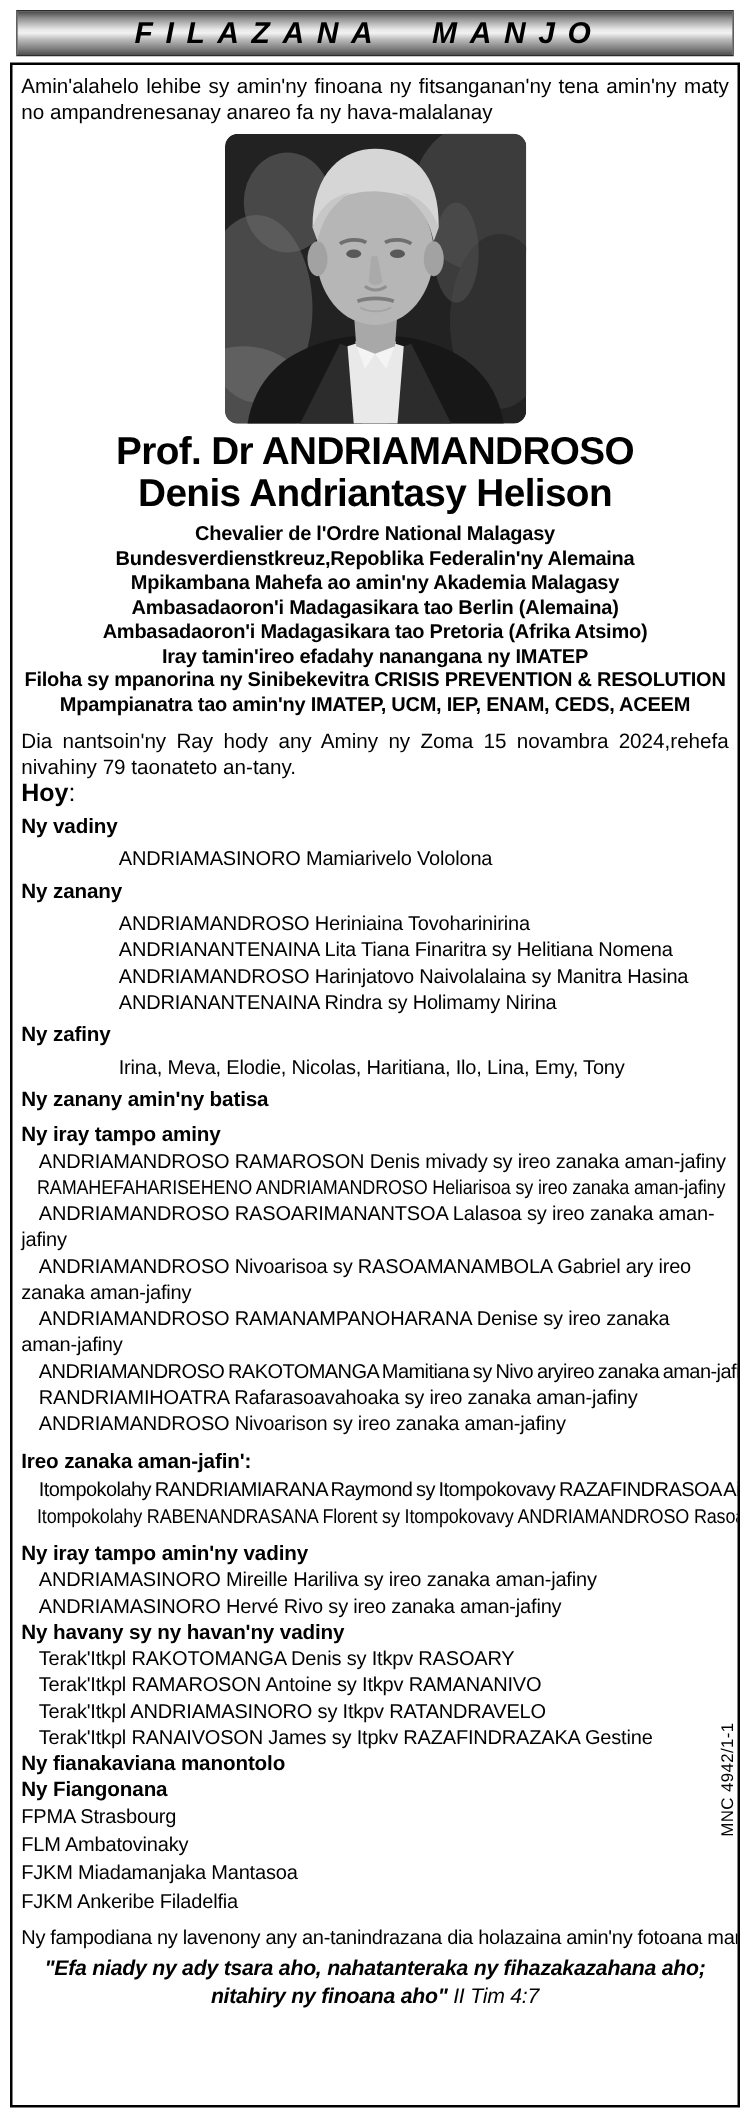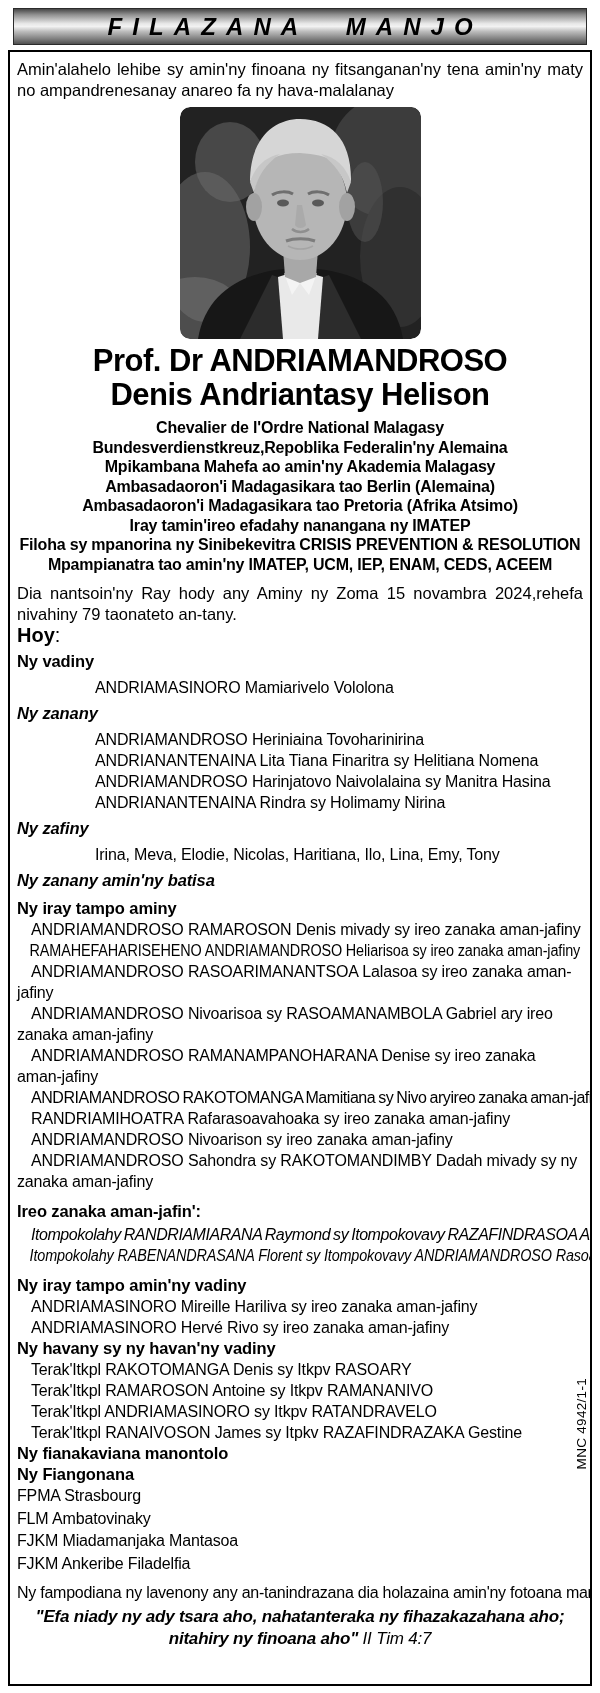--- a/index.html
+++ b/index.html
@@ -36,21 +36,21 @@
   .titles div{letter-spacing:-0.2px;}
   .notice{font-size:16.5px;line-height:21px;text-align:justify;margin-top:9px;}
   .hoy-line{font-size:20px;line-height:21px;}
   .b{font-weight:bold;}
   .heading{font-weight:bold;font-size:16.5px;line-height:21px;letter-spacing:-0.1px;}
   .entry{font-size:16px;line-height:21px;letter-spacing:-0.15px;}
   .indent-big{padding-left:78px;}
   .indent-first{text-indent:14px;}
   .gap-t{margin-top:5px;}
   .gap-b{margin-bottom:5px;}
-  .mt2{margin-top:2px;font-style:italic;}
+  .mt2{margin-top:2px;}
   .mt7{margin-top:7px;}
   .mt9{margin-top:9px;}
   .squeeze{letter-spacing:-0.45px;word-spacing:-1px;white-space:nowrap;}
   .squeeze2{white-space:nowrap;transform:scaleX(0.90);transform-origin:0 50%;}
   .closing{font-size:16px;line-height:21px;margin-top:7px;letter-spacing:-0.25px;white-space:nowrap;}
   .quote{
     text-align:center;font-weight:bold;font-style:italic;
     font-size:17px;line-height:22px;margin-top:3px;letter-spacing:-0.2px;
   }
   .quote-ref{font-weight:normal;}
@@ -156,21 +156,20 @@
   <div class="heading mt7">Ny iray tampo aminy</div>
   <div>
     <div class="entry indent-first">ANDRIAMANDROSO RAMAROSON Denis mivady sy ireo zanaka aman-jafiny</div>
     <div class="entry indent-first squeeze2">RAMAHEFAHARISEHENO ANDRIAMANDROSO Heliarisoa sy ireo zanaka aman-jafiny</div>
     <div class="entry indent-first">ANDRIAMANDROSO RASOARIMANANTSOA Lalasoa sy ireo zanaka aman-jafiny</div>
     <div class="entry indent-first">ANDRIAMANDROSO Nivoarisoa sy RASOAMANAMBOLA Gabriel ary ireo zanaka aman-jafiny</div>
     <div class="entry indent-first">ANDRIAMANDROSO RAMANAMPANOHARANA Denise sy ireo zanaka aman-jafiny</div>
     <div class="entry indent-first squeeze">ANDRIAMANDROSO RAKOTOMANGA Mamitiana sy Nivo aryireo zanaka aman-jafiny</div>
     <div class="entry indent-first">RANDRIAMIHOATRA Rafarasoavahoaka sy ireo zanaka aman-jafiny</div>
     <div class="entry indent-first">ANDRIAMANDROSO Nivoarison sy ireo zanaka aman-jafiny</div>
-    <div class="entry indent-first">ANDRIAMANDROSO Sahondra sy RAKOTOMANDIMBY Dadah mivady sy ny zanaka aman-jafiny</div>
   </div>
 
   <div class="heading mt9">Ireo zanaka aman-jafin':</div>
   <div class="mt2">
     <div class="entry indent-first squeeze">Itompokolahy RANDRIAMIARANA Raymond sy Itompokovavy RAZAFINDRASOA Aimée</div>
     <div class="entry indent-first squeeze2">Itompokolahy RABENANDRASANA Florent sy Itompokovavy ANDRIAMANDROSO Rasoary</div>
   </div>
 
   <div class="heading mt9">Ny iray tampo amin'ny vadiny</div>
   <div>

